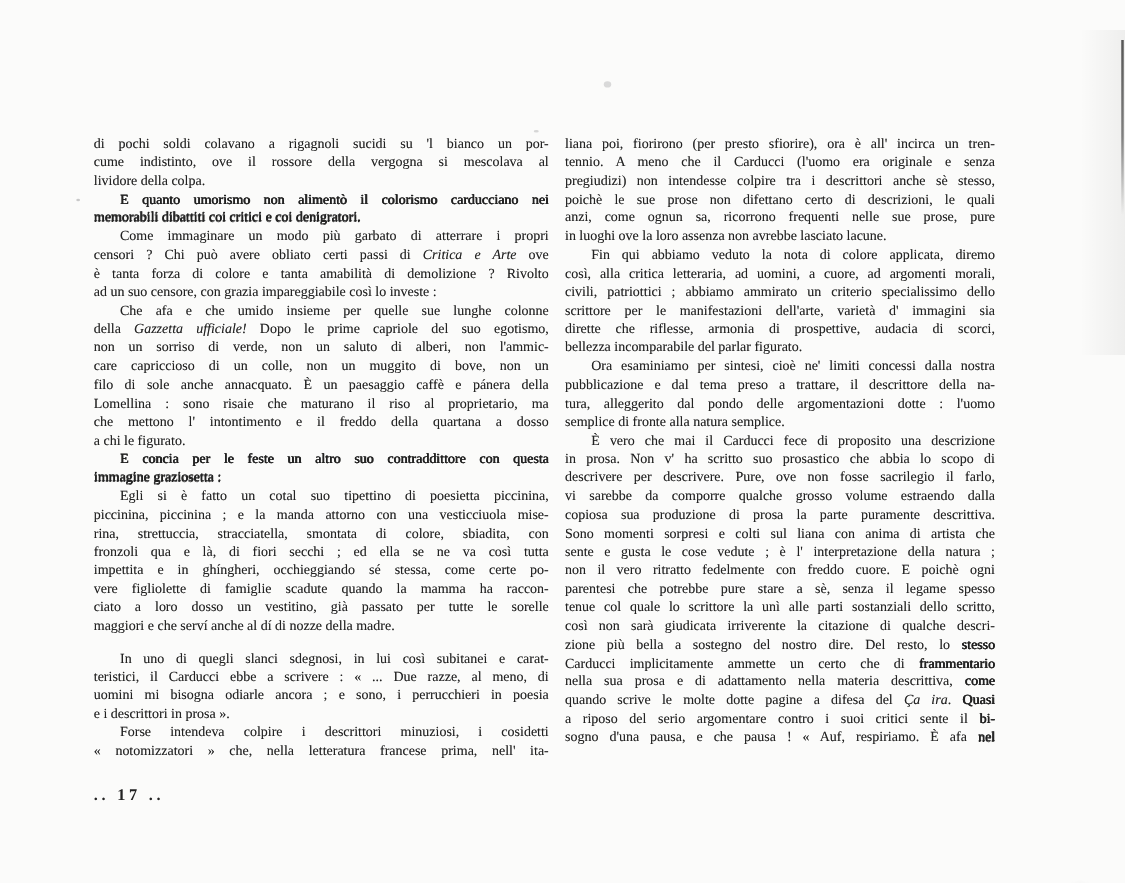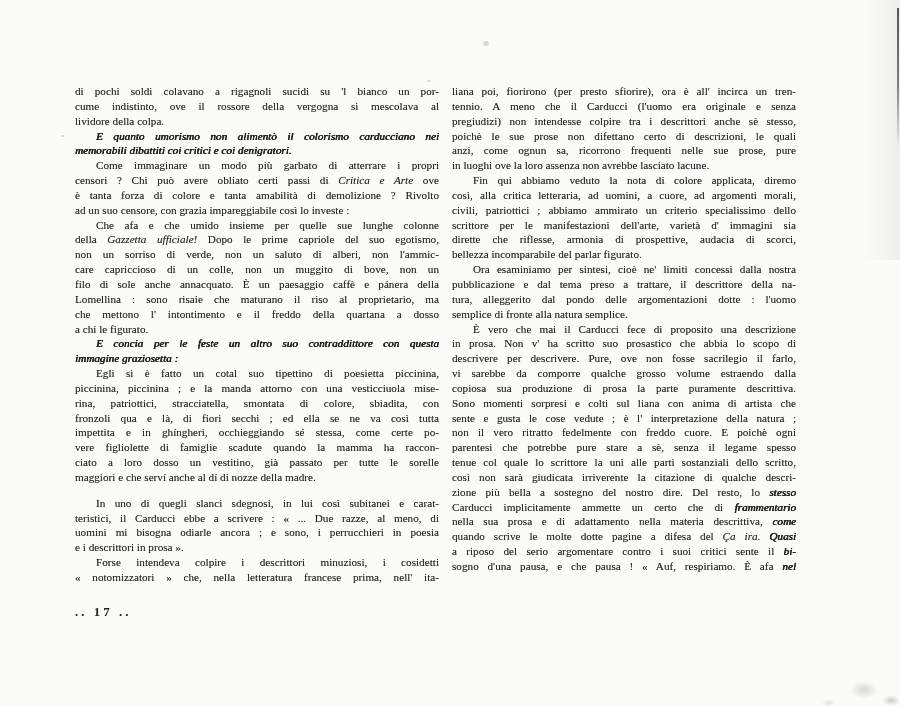--- a/index.html
+++ b/index.html
@@ -2,40 +2,40 @@
 <html style="--paper: #fbfbfa; --ink: #232323;"><head>
 <meta charset="utf-8">
 <style>
   :root { --paper:#fbfbfa; --ink:#232323; }
   html,body { margin:0; padding:0; }
   body {
     width:900px; height:706px; overflow:hidden; position:relative;
     background:var(--paper);
     font-family:"Liberation Serif","DejaVu Serif",serif;
   }
-  .page { position:absolute; inset:0; background:var(--paper); }
+  .page { position:absolute; inset:0; background:var(--paper);margin-top:24px; }
 
   .textblock {
     position:absolute; left:75px; top:84px; width:721px;
     display:flex; gap:13px;
   }
   .col { color:var(--ink); }
   .col-left  { width:364px; }
   .col-right { width:344px; }
 
   .line {
     font-size:11.2px; line-height:14.85px; height:14.85px;
     text-align:justify; text-align-last:justify;
     overflow:hidden; white-space:normal;
     text-shadow:0 0 .25px rgba(0,0,0,.35); 
   }
   .line.last { text-align-last:left; }
   .line.ind  { text-indent:21px; }
   .line.gap  { margin-top:11px; }
-  .line.b, span.b { text-shadow:.45px 0 currentColor, 0 .3px currentColor;font-style:italic; }
+  .line.b, span.b { text-shadow:.45px 0 currentColor, 0 .3px currentColor; }
   span.it { font-style:italic; }
 
   .folio {
     position:absolute; top:604px; left:75px; width:721px;
     text-align:left; font-size:13px; font-weight:bold;
     letter-spacing:3px; color:var(--ink);
   }
 
   
   .edge-line {
@@ -80,21 +80,21 @@
         <div class="line"><span>non un sorriso di verde, non un saluto di alberi, non l'ammic-</span></div>
         <div class="line"><span>care capriccioso di un colle, non un muggito di bove, non un</span></div>
         <div class="line"><span>filo di sole anche annacquato. È un paesaggio caffè e pánera della</span></div>
         <div class="line"><span>Lomellina : sono risaie che maturano il riso al proprietario, ma</span></div>
         <div class="line"><span>che mettono l' intontimento e il freddo della quartana a dosso</span></div>
         <div class="line last"><span>a chi le figurato.</span></div>
         <div class="line ind b"><span>E concia per le feste un altro suo contraddittore con questa</span></div>
         <div class="line last b"><span>immagine graziosetta :</span></div>
         <div class="line ind"><span>Egli si è fatto un cotal suo tipettino di poesietta piccinina,</span></div>
         <div class="line"><span>piccinina, piccinina ; e la manda attorno con una vesticciuola mise-</span></div>
-        <div class="line"><span>rina, patriottici, stracciatella, smontata di colore, sbiadita, con</span></div>
+        <div class="line"><span>rina, strettuccia, stracciatella, smontata di colore, sbiadita, con</span></div>
         <div class="line"><span>fronzoli qua e là, di fiori secchi ; ed ella se ne va così tutta</span></div>
         <div class="line"><span>impettita e in ghíngheri, occhieggiando sé stessa, come certe po-</span></div>
         <div class="line"><span>vere figliolette di famiglie scadute quando la mamma ha raccon-</span></div>
         <div class="line"><span>ciato a loro dosso un vestitino, già passato per tutte le sorelle</span></div>
         <div class="line last"><span>maggiori e che serví anche al dí di nozze della madre.</span></div>
         <div class="line gap ind"><span>In uno di quegli slanci sdegnosi, in lui così subitanei e carat-</span></div>
         <div class="line"><span>teristici, il Carducci ebbe a scrivere : « ... Due razze, al meno, di</span></div>
         <div class="line"><span>uomini mi bisogna odiarle ancora ; e sono, i perrucchieri in poesia</span></div>
         <div class="line last"><span>e i descrittori in prosa ».</span></div>
         <div class="line ind"><span>Forse intendeva colpire i descrittori minuziosi, i cosidetti</span></div>

